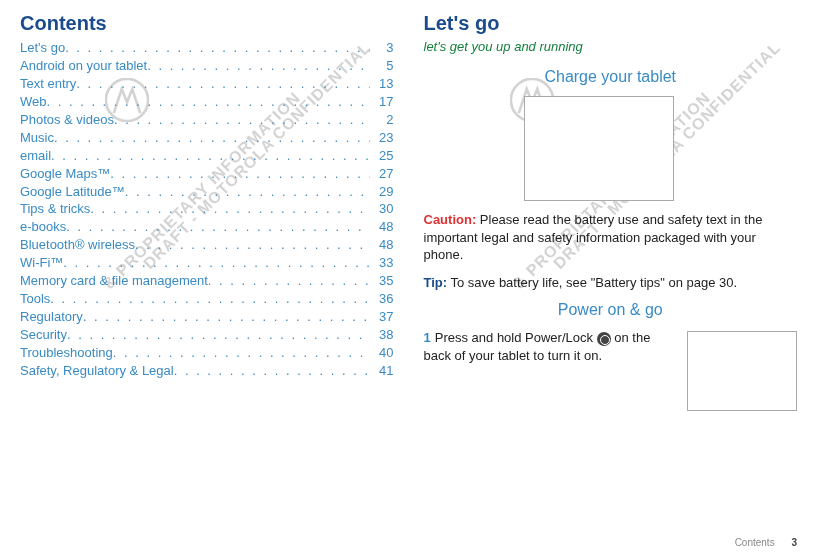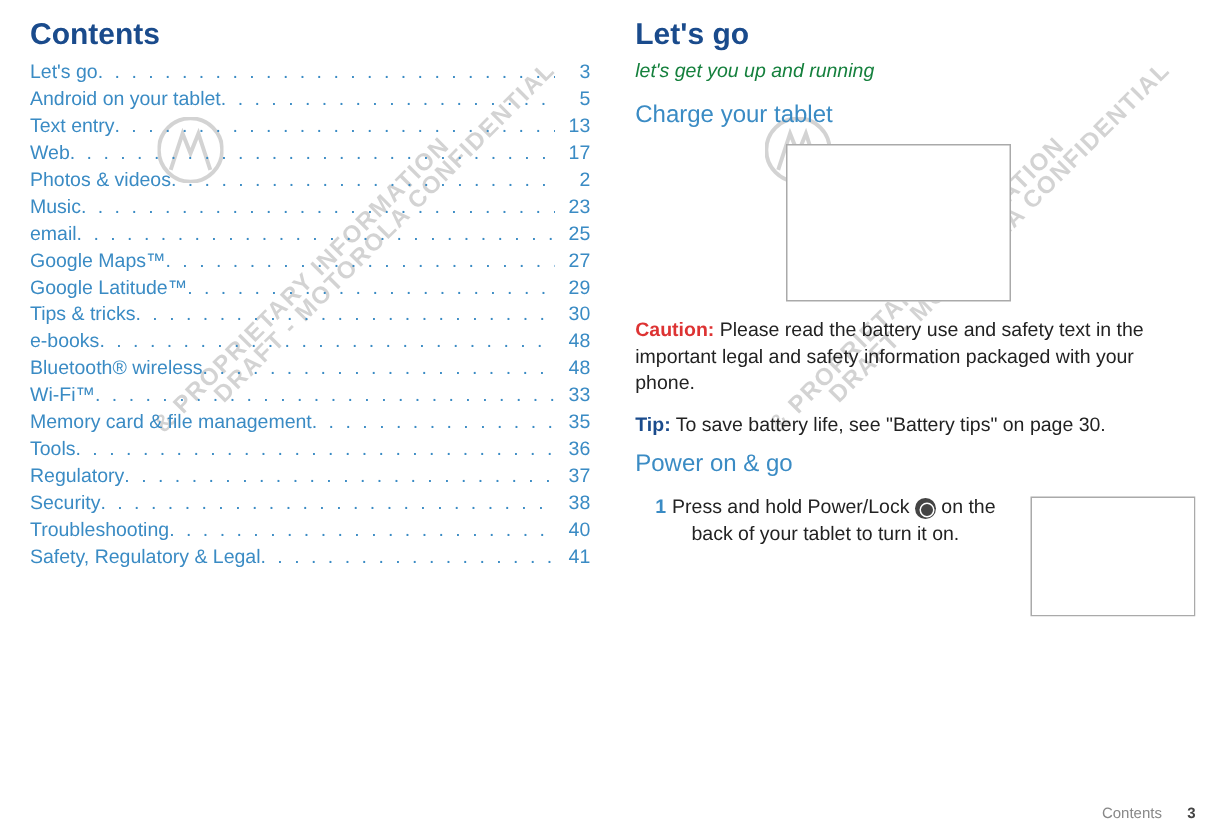--- a/index.html
+++ b/index.html
@@ -43,20 +43,21 @@
       color: #15803d;
       font-size: 13px;
       margin-bottom: 14px;
     }
     .section-heading {
       color: #3a8bc4;
       font-size: 16px;
       font-weight: normal;
       margin-bottom: 10px;
       margin-top: 4px;
+      text-align: center;
     }
     .toc {
       font-size: 13px;
       line-height: 1.38;
     }
     .toc-row {
       display: flex;
       white-space: nowrap;
       color: #3a8bc4;
       overflow: hidden;
@@ -191,21 +192,20 @@
     .m-left {
       top: 78px;
       left: 105px;
     }
     .m-right {
       top: 78px;
       left: 510px;
     }
     .step-block {
       overflow: hidden;
-      text-align: center;
     }
   </style>
 </head>
 <body>
 
 <div class="watermark wm-left-line1">DRAFT - MOTOROLA CONFIDENTIAL</div>
 <div class="watermark wm-left-line2">&amp; PROPRIETARY INFORMATION</div>
 <div class="watermark wm-right-line1">DRAFT - MOTOROLA CONFIDENTIAL</div>
 <div class="watermark wm-right-line2">&amp; PROPRIETARY INFORMATION</div>
 

